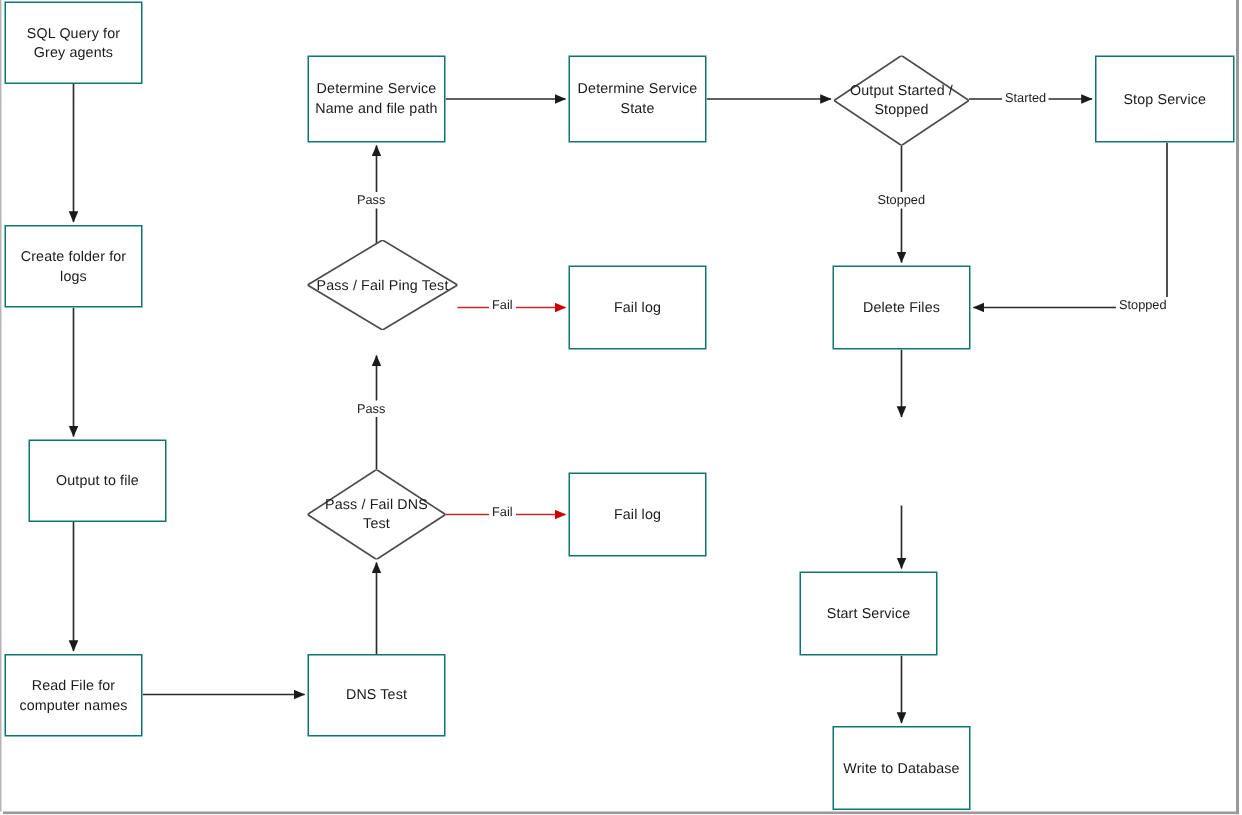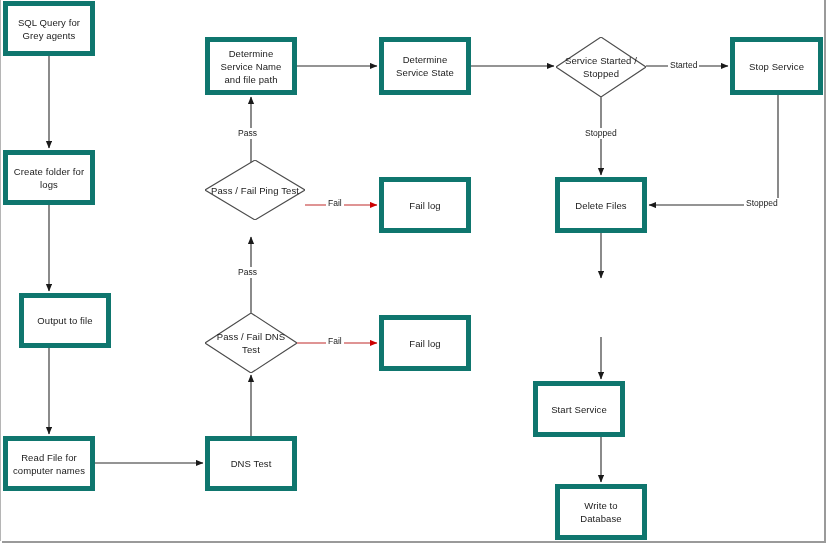--- a/index.html
+++ b/index.html
@@ -25,21 +25,21 @@
     position:absolute;
     box-sizing:border-box;
     display:flex;align-items:center;justify-content:center;
     text-align:center;
     color:#1a1a1a;
     font-size:9.5px;
     line-height:13px;
     letter-spacing:0.1px;
   }
   .box{
-    border:5px solid #0f766e;
+    border:1px solid #0f766e;
     background:#ffffff;
     padding:2px 4px;
   }
   .box .lbl{display:block;}
   .diamond{
     background:transparent;
   }
   .diamond svg{position:absolute;left:0;top:0;}
   .diamond .lbl{
     position:relative;
@@ -169,21 +169,21 @@
   </div>
 
   <div class="node box" style="left:379px;top:37px;width:92px;height:58px;">
     <span class="lbl">Determine Service State</span>
   </div>
 
   <div class="node diamond" style="left:556px;top:37px;width:90px;height:60px;">
     <svg width="90" height="60" viewBox="0 0 90 60">
       <polygon points="45,0 90,30 45,60 0,30" fill="#ffffff" stroke="#4b4b4b" stroke-width="1.1"></polygon>
     </svg>
-    <span class="lbl">Service Started / Stopped</span>
+    <span class="lbl">Output Started / Stopped</span>
   </div>
 
   <div class="node box" style="left:730px;top:37px;width:93px;height:58px;text-align:center;">
     <span class="lbl">Stop Service</span>
   </div>
 
   <div class="node box" style="left:555px;top:177px;width:92px;height:56px;">
     <span class="lbl">Delete Files</span>
   </div>
 

